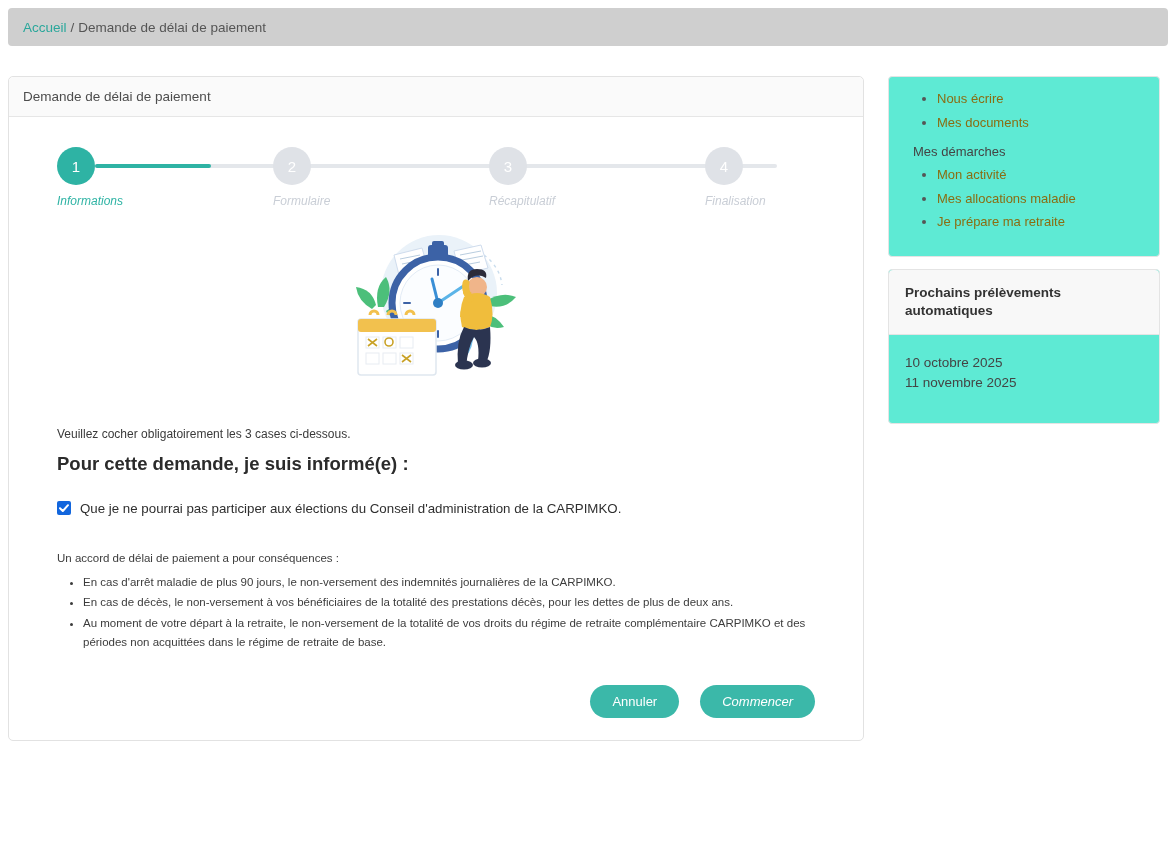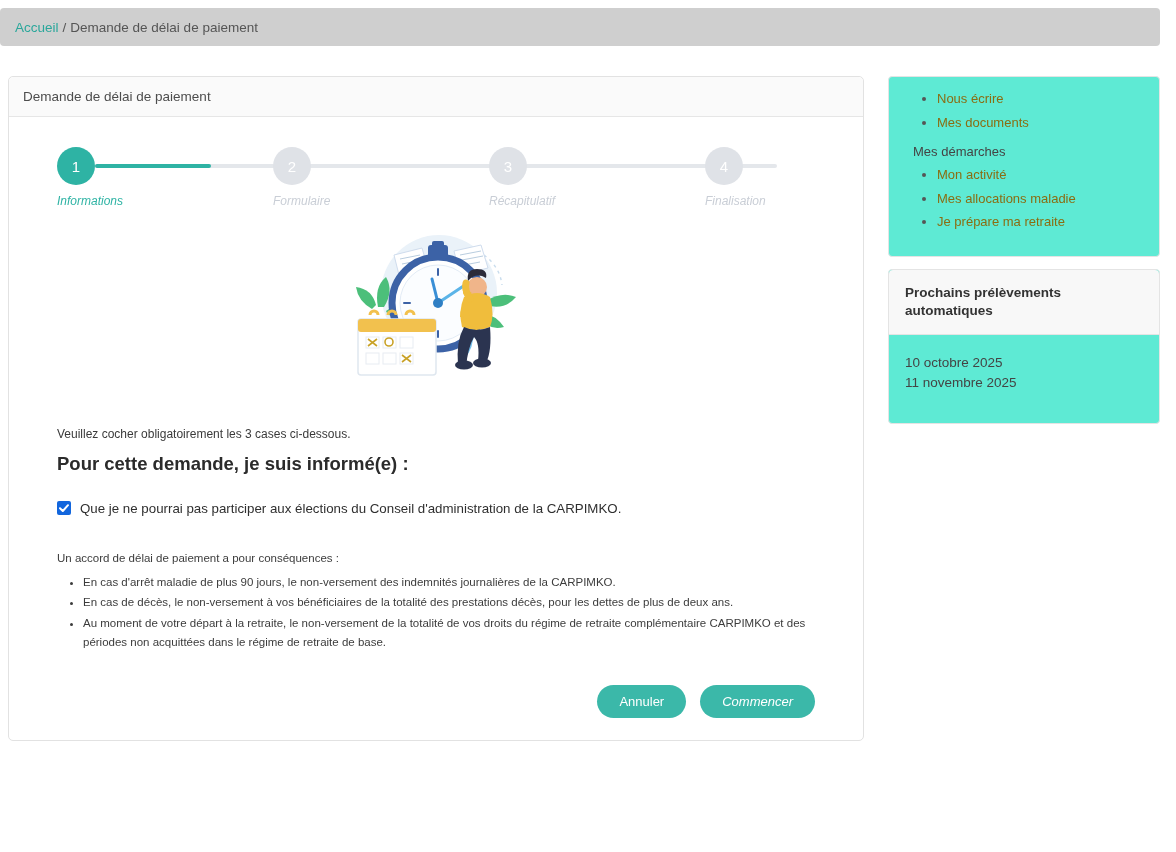--- a/index.html
+++ b/index.html
@@ -12,21 +12,21 @@
   body {
     width: 1176px;
     height: 852px;
     overflow: hidden;
     position: relative;
   }
 
   
   .breadcrumb-bar {
     position: absolute;
-    left: 0;
+    left: 8px;
     top: 8px;
     width: 1160px;
     height: 38px;
     background: #cfcfcf;
     border-radius: 4px;
     display: flex;
     align-items: center;
     padding-left: 15px;
     box-sizing: border-box;
     font-size: 13.5px;
@@ -203,21 +203,21 @@
     color: #3c3c3c;
   }
   .consequences-list li {
     margin-bottom: 1px;
   }
 
   
   .actions {
     display: flex;
     justify-content: flex-end;
-    gap: 14px;
+    gap: 21px;
     margin: 32px 48px 0 48px;
   }
   .btn {
     border: none;
     border-radius: 20px;
     background: #3bb8a9;
     color: #ffffff;
     font-size: 13px;
     font-family: "Liberation Sans", sans-serif;
     padding: 9px 22px;

